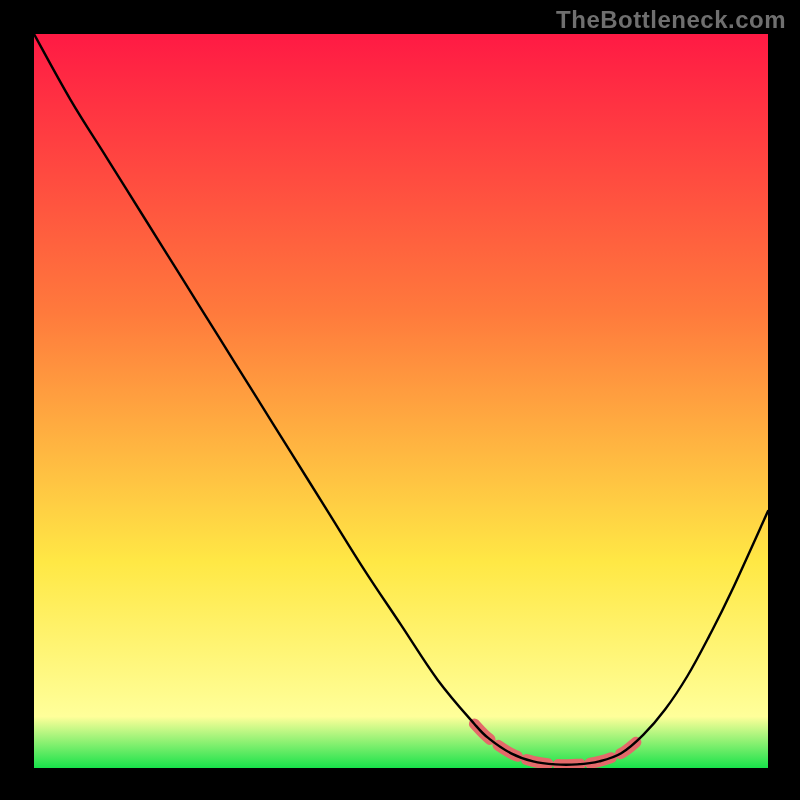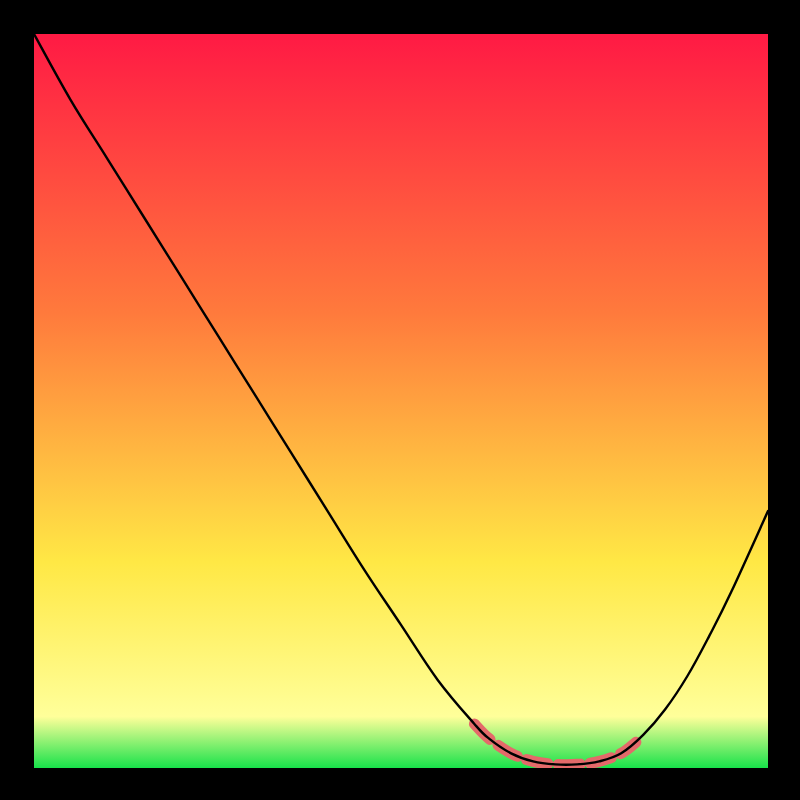--- a/index.html
+++ b/index.html
@@ -38,20 +38,21 @@
     width: 100%;
     height: 100%;
     display: block;
   }
 </style>
 </head>
 <body>
 
 <div class="frame">
 
+  <div class="watermark">TheBottleneck.com</div>
 
   <div class="plot-box">
     <svg viewBox="0 0 734 734" xmlns="http://www.w3.org/2000/svg">
       <defs>
         <linearGradient id="bg" x1="0" y1="0" x2="0" y2="1">
           <stop id="g0" offset="0%" stop-color="#ff1a44"></stop>
           <stop id="g1" offset="38%" stop-color="#ff7a3c"></stop>
           <stop id="g2" offset="72%" stop-color="#ffe845"></stop>
           <stop id="g3" offset="93%" stop-color="#ffff9a"></stop>
           <stop id="g4" offset="100%" stop-color="#18e24a"></stop>

